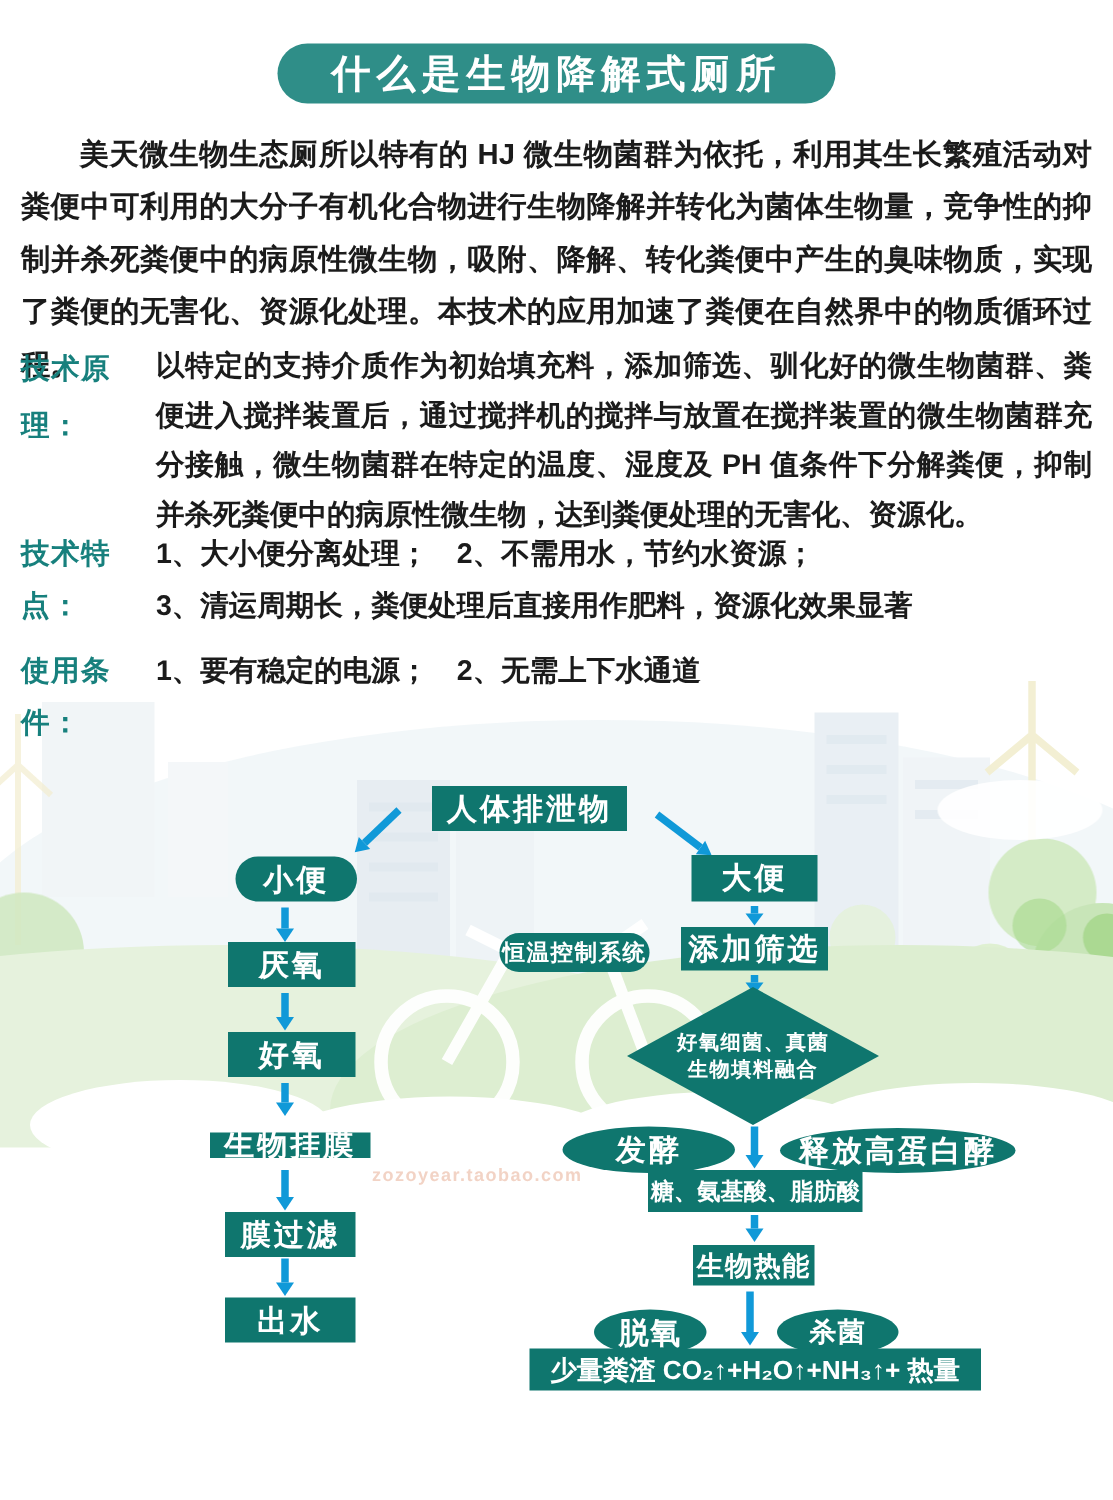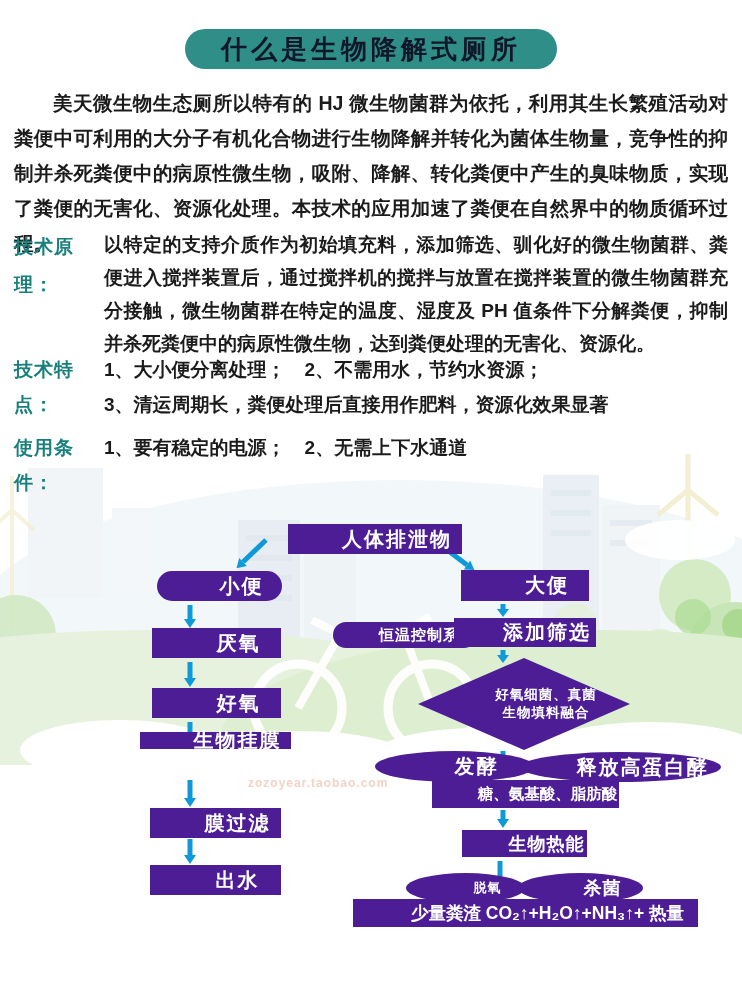--- a/index.html
+++ b/index.html
@@ -4,63 +4,63 @@
 <style>
   html,body{margin:0;padding:0;}
   .page{
     position:relative;width:742px;height:1000px;overflow:hidden;background:#ffffff;
     font-family:"Liberation Sans","DejaVu Sans",sans-serif;font-weight:bold;color:#1b1b1b;
   }
   .bg{position:absolute;left:0;top:420px;width:742px;height:380px;}
   .header-pill{
     position:absolute;top:29px;left:50%;transform:translateX(-50%);
     height:40px;line-height:40px;padding:0 36px;border-radius:21px;
-    background:#2f8e88;color:#0f172a;font-size:26px;letter-spacing:4px;white-space:nowrap;
+    background:#2f8e88;color:#ffffff;font-size:26px;letter-spacing:4px;white-space:nowrap;
   }
   .intro{
     position:absolute;left:14px;top:86px;width:714px;margin:0;
     font-size:19.5px;line-height:35px;text-align:justify;text-indent:2em;
   }
   .sec{position:absolute;left:14px;width:714px;display:flex;}
   .sec-label{flex:none;width:90px;color:#17807d;font-size:19px;line-height:38px;letter-spacing:1px;}
   .sec-body{flex:1;font-size:19px;line-height:33px;text-align:justify;}
   .sec-body .ln{line-height:35px;}
   .sec-principle{top:228px;}
   .sec-features{top:352px;}
   .sec-features .sec-label,.sec-conditions .sec-label{line-height:35px;}
   .sec-conditions{top:430px;justify-content:space-between;}
   .flow{position:absolute;left:0;top:510px;width:742px;height:460px;}
   .arrows{position:absolute;left:0;top:0;width:742px;height:440px;}
   .node{
-    position:absolute;background:#4c1d95;color:#ffffff;
+    position:absolute;background:#0f766e;color:#ffffff;
     display:flex;align-items:center;justify-content:center;
-    font-size:20px;letter-spacing:2px;white-space:nowrap;padding-left:44px;
+    font-size:20px;letter-spacing:2px;white-space:nowrap;
   }
   .pill{border-radius:16px;}
   .ellipse{border-radius:50%;margin-top:14px;}
   .n-excreta{left:288px;top:14px;width:130px;height:30px;}
   .n-urine{left:157px;top:61px;width:81px;height:30px;}
   .n-feces{left:461px;top:60px;width:84px;height:31px;}
   .n-anaerobic{left:152px;top:118px;width:85px;height:30px;}
   .n-temp{left:333px;top:112px;width:100px;height:26px;font-size:15px;letter-spacing:1px;border-radius:14px;}
   .n-pit{left:454px;top:108px;width:98px;height:29px;}
   .n-aerobic{left:152px;top:178px;width:85px;height:30px;}
   .n-diamond{
     left:418px;top:148px;width:168px;height:92px;flex-direction:column;
     clip-path:polygon(50% 0,100% 50%,50% 100%,0 50%);
     font-size:13.5px;line-height:18px;letter-spacing:1px;
   }
-  .n-biofilm{left:140px;top:222px;width:107px;height:17px;}
+  .n-biofilm{left:140px;top:245px;width:107px;height:17px;}
   .n-ferment{left:375px;top:227px;width:115px;height:31px;}
   .n-release{left:520px;top:228px;width:157px;height:30px;}
   .n-sugars{left:432px;top:270px;width:143px;height:28px;font-size:15.5px;letter-spacing:0;}
   .n-membrane{left:150px;top:298px;width:87px;height:30px;}
   .n-bioheat{left:462px;top:320px;width:81px;height:27px;font-size:18px;letter-spacing:1px;}
   .n-outflow{left:150px;top:355px;width:87px;height:30px;}
-  .n-deoxygen{left:406px;top:349px;width:75px;height:30px;font-size:13px;letter-spacing:1px;}
+  .n-deoxygen{left:396px;top:349px;width:75px;height:30px;font-size:20px;letter-spacing:1px;}
   .n-sterilize{left:518px;top:349px;width:81px;height:30px;font-size:18px;letter-spacing:1px;}
   .n-residue{left:353px;top:389px;width:301px;height:28px;font-size:17.5px;letter-spacing:0;}
   .watermark{
     position:absolute;left:248px;top:776px;font-size:12px;font-weight:bold;
     color:#f2d3c5;letter-spacing:1px;
   }
 </style>
 </head>
 <body>
 

